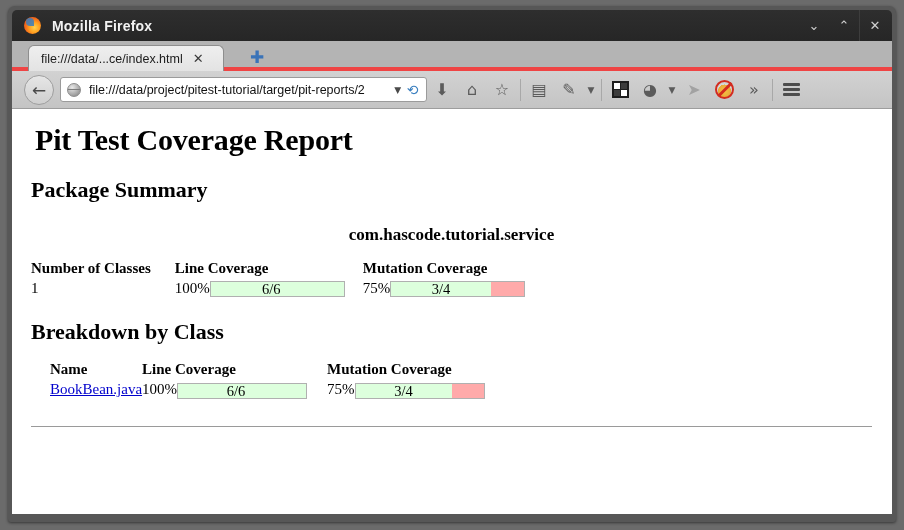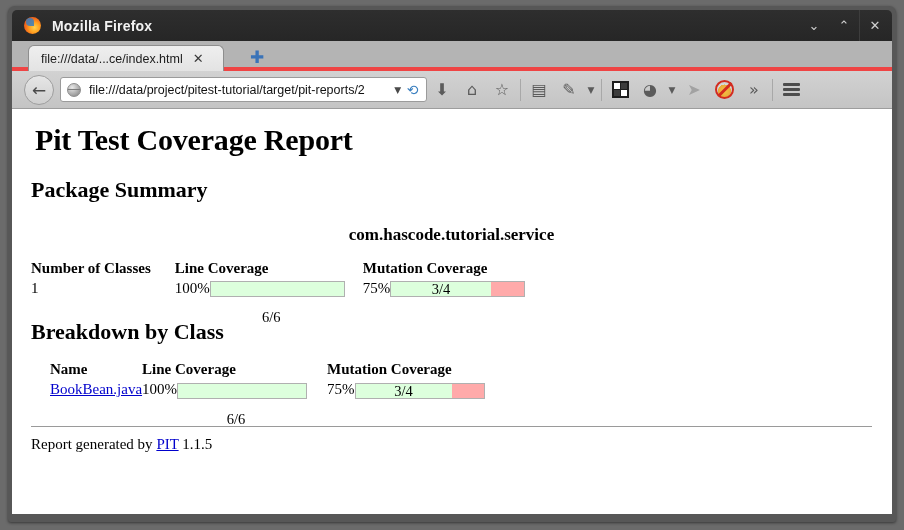--- a/index.html
+++ b/index.html
@@ -336,21 +336,21 @@
   .bar .label {
     position: absolute;
     left: 0; right: 0; top: 50%;
     transform: translateY(-50%);
     text-align: center;
     font-size: 14.5px;
     line-height: 1;
     color: #000;
   }
   
-  .bar.full .label { right: 12px; margin-top: 28px; }
+  .bar.full .label { right: 12px; }
   
   .bar.partial .label { right: auto; width: 75%; }
 
   a.doclink {
     color: #0000cc;
     text-decoration: underline;
   }
   hr#footer-rule {
     border: none;
     border-top: 1px solid #9a9a9a;
@@ -494,20 +494,17 @@
                 <span class="fill" style="width:75%"></span>
                 <span class="label">3/4</span>
               </span>
             </td>
           </tr>
         </tbody>
       </table>
 
       <hr id="footer-rule">
 
-      <div id="footer-text">
-        <span>Report generated by </span><a class="doclink" href="#">PIT</a><span> 1.1.5</span>
-      </div>
 
     </div>
   </div>
 
 </div>
 
 </body></html>

